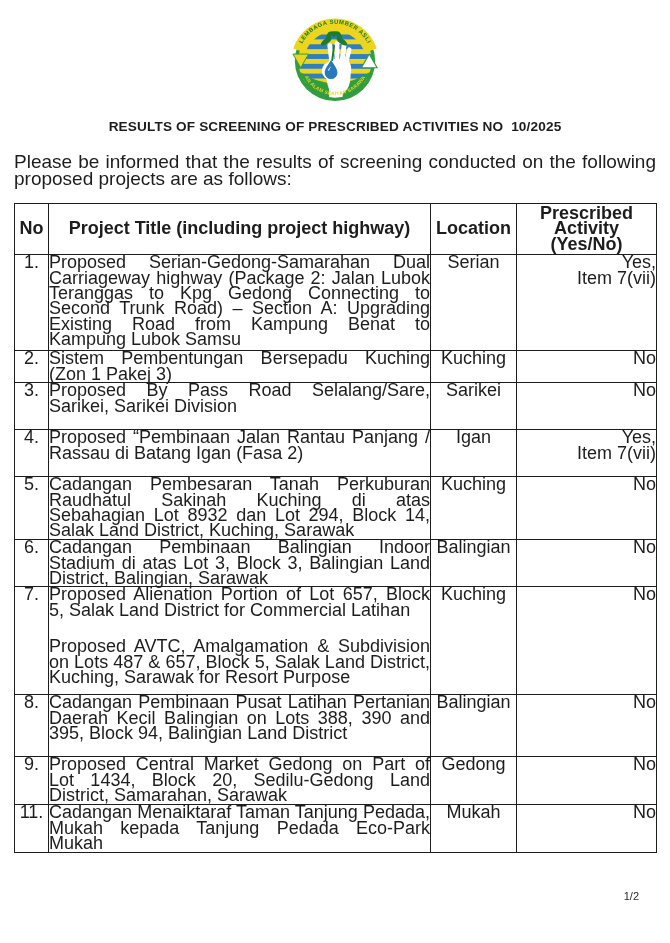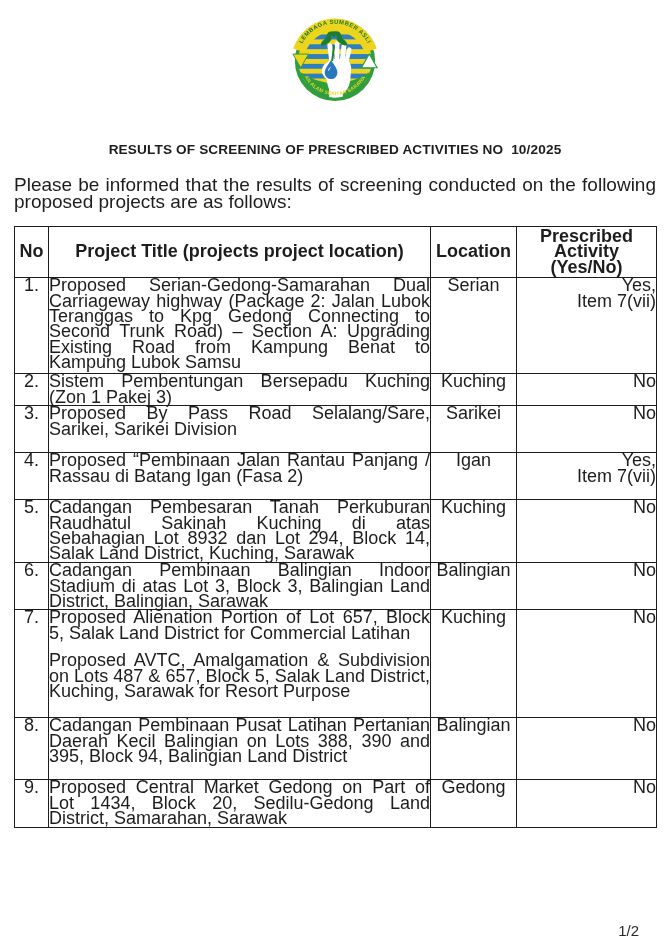--- a/index.html
+++ b/index.html
@@ -3,40 +3,40 @@
 <meta charset="utf-8">
 <style>
   html,body{margin:0;padding:0;}
   body{
     width:670px;height:943px;background:#ffffff;position:relative;
     font-family:"Liberation Sans",sans-serif;color:#1d1d1d;overflow:hidden;
   }
   .page{padding:10px 14px 0 14px;}
   .logo-wrap{width:98px;height:94px;margin:0 auto;}
   .doc-title{
-    margin:38px 0 0 0;font-size:13.6px;font-weight:bold;text-align:center;
+    margin:15px 0 0 0;font-size:13.6px;font-weight:bold;text-align:center;
     white-space:pre-wrap;letter-spacing:0.15px;
   }
   .intro{margin:19px 0 0 0;font-size:19px;line-height:17px;text-align:justify;}
   table.results{
     margin-top:16px;border-collapse:collapse;table-layout:fixed;width:642px;
     font-size:18px;line-height:15.4px;
   }
   table.results th,table.results td{border:1.5px solid #1d1d1d;vertical-align:top;padding:0;}
   table.results thead th{
     height:41px;vertical-align:middle;text-align:center;font-weight:bold;
     white-space:pre-wrap;padding:2px 4px;
   }
   .cell-no{text-align:center;padding-top:3px;}
   .cell-title{text-align:justify;padding:3px 7px 3px 8px;}
   .cell-loc{text-align:center;padding-top:3px;margin-top:44px;}
   .cell-act{text-align:right;padding-top:3px;white-space:pre-wrap;}
   .para{margin:0;}
-  .para + .para{margin-top:12px;}
-  .footer-page{position:absolute;right:31px;top:922px;font-size:15px;color:#2a2a2a;}
+  .para + .para{margin-top:21px;}
+  .footer-page{position:absolute;right:31px;top:890px;font-size:11px;color:#2a2a2a;}
 </style>
 </head>
 <body>
 
 <div class="page">
 
   <div class="logo-wrap">
     <svg width="98" height="94" viewBox="0 0 100 96">
       <defs>
         <clipPath id="innerClip">
@@ -107,21 +107,21 @@
   <table class="results">
     <colgroup>
       <col style="width:34px">
         <col style="width:382px">
         <col style="width:86px">
         <col style="width:140px">
     </colgroup>
     <thead>
       <tr>
         <th>No</th>
-        <th>Project Title (projects project location)</th>
+        <th>Project Title (including project highway)</th>
         <th>Location</th>
         <th>Prescribed Activity
 (Yes/No)</th>
       </tr>
     </thead>
     <tbody>
         <tr style="height: 96px;">
           <td class="cell-no">1.</td>
           <td class="cell-title">
             <div class="para">Proposed Serian-Gedong-Samarahan Dual Carriageway highway (Package 2: Jalan Lubok Teranggas to Kpg Gedong Connecting to Second Trunk Road) – Section A: Upgrading Existing Road from Kampung Benat to Kampung Lubok Samsu</div>
@@ -189,18 +189,26 @@
           <td class="cell-act">No</td>
         </tr>
         <tr style="height: 48px;">
           <td class="cell-no">9.</td>
           <td class="cell-title">
             <div class="para">Proposed Central Market Gedong on Part of Lot 1434, Block 20, Sedilu-Gedong Land District, Samarahan, Sarawak</div>
           </td>
           <td class="cell-loc">Gedong</td>
           <td class="cell-act">No</td>
         </tr>
+        <tr style="height: 43px;">
+          <td class="cell-no">11.</td>
+          <td class="cell-title">
+            <div class="para">Cadangan Menaiktaraf Taman Tanjung Pedada, Mukah kepada Tanjung Pedada Eco-Park Mukah</div>
+          </td>
+          <td class="cell-loc">Mukah</td>
+          <td class="cell-act">No</td>
+        </tr>
       </tbody>
   </table>
 
   <div class="footer-page">1/2</div>
 
 </div>
 
 </body></html>

